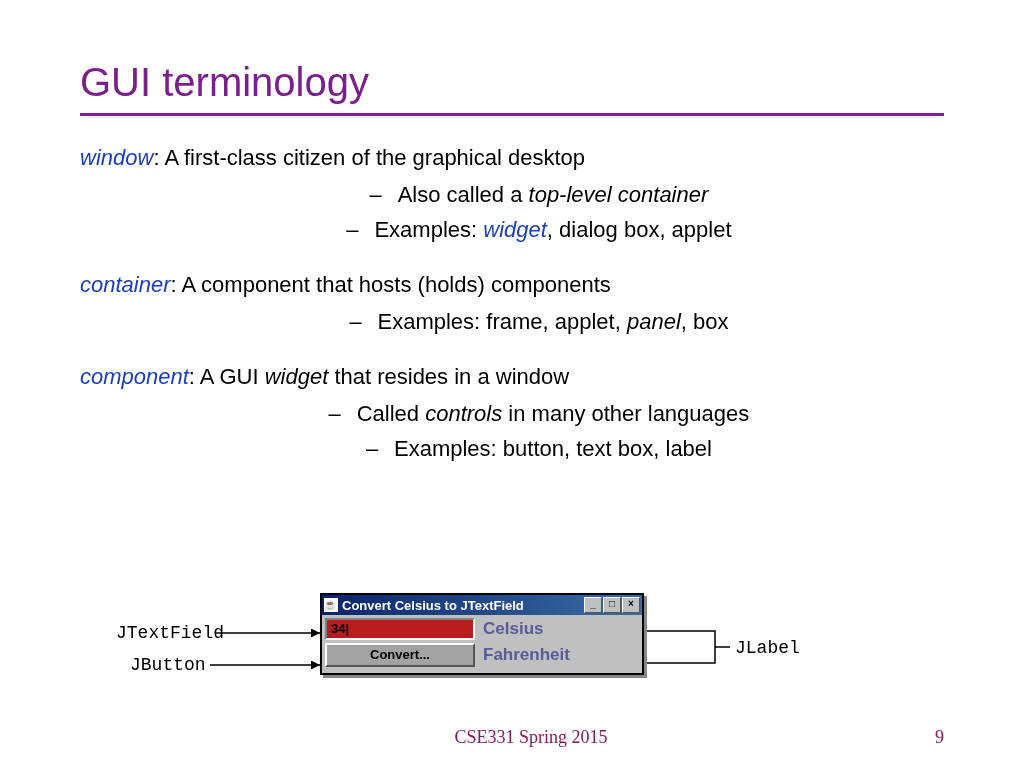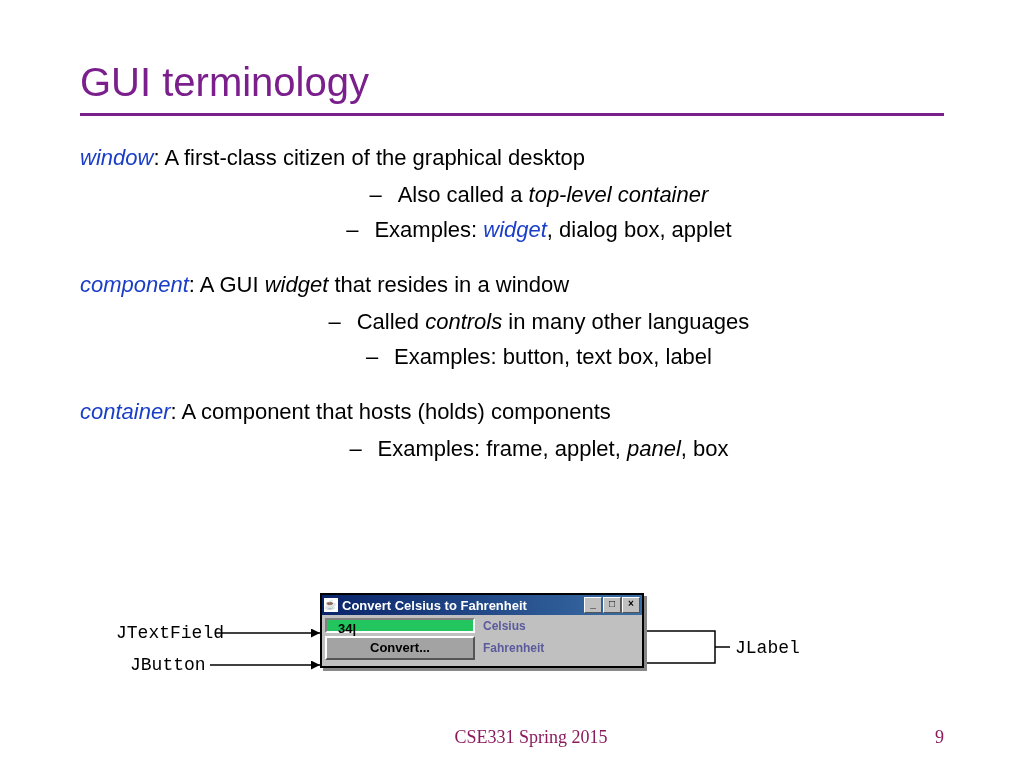--- a/index.html
+++ b/index.html
@@ -126,30 +126,30 @@
   .java-body {
     padding: 3px;
   }
   .java-row {
     display: flex;
     align-items: center;
     margin-bottom: 3px;
   }
   .jtf {
     width: 150px;
-    height: 15px;
-    background: #22c55e;
+    height: 22px;
+    background: #b91c1c;
     border-top: 2px solid #808080;
     border-left: 2px solid #808080;
     border-right: 2px solid #fff;
     border-bottom: 2px solid #fff;
     font-family: "MS Sans Serif", Arial;
     font-weight: bold;
     font-size: 13px;
-    padding: 1px 11px;
+    padding: 1px 4px;
     box-sizing: border-box;
     color: #000;
   }
   .jbtn {
     width: 150px;
     height: 24px;
     background: #a3a3a3;
     border-top: 2px solid #fff;
     border-left: 2px solid #fff;
     border-right: 2px solid #555;
@@ -157,21 +157,21 @@
     font-family: "MS Sans Serif", Arial;
     font-weight: bold;
     font-size: 13px;
     text-align: center;
     line-height: 20px;
     box-sizing: border-box;
   }
   .jlbl {
     font-family: "MS Sans Serif", Arial;
     font-weight: bold;
-    font-size: 12px;
+    font-size: 17px;
     color: #5a5a9c;
     padding-left: 8px;
   }
   .mono-label {
     font-family: "Courier New", monospace;
     font-size: 18px;
     position: absolute;
     white-space: nowrap;
   }
   .arrow-line {
@@ -201,31 +201,31 @@
 
     <div class="def">
       <span class="term">window</span><span>: A first-class citizen of the graphical desktop</span>
       <div class="sublist">
         <div class="sub"><span class="dash">–</span><span>Also called a </span><span class="ital">top-level container</span></div>
         <div class="sub"><span class="dash">–</span><span>Examples: </span><span class="term">widget</span><span>, dialog box, applet</span></div>
       </div>
     </div>
 
     <div class="def">
+      <span class="term">container</span><span>: A component that hosts (holds) components</span>
+      <div class="sublist">
+        <div class="sub"><span class="dash">–</span><span>Examples: frame, applet, </span><span class="ital">panel</span><span>, box</span></div>
+      </div>
+    </div>
+
+    <div class="def">
       <span class="term">component</span><span>: A GUI </span><span class="ital">widget</span><span> that resides in a window</span>
       <div class="sublist">
         <div class="sub"><span class="dash">–</span><span>Called </span><span class="ital">controls</span><span> in many other languages</span></div>
         <div class="sub"><span class="dash">–</span><span>Examples: button, text box, label</span></div>
-      </div>
-    </div>
-
-    <div class="def">
-      <span class="term">container</span><span>: A component that hosts (holds) components</span>
-      <div class="sublist">
-        <div class="sub"><span class="dash">–</span><span>Examples: frame, applet, </span><span class="ital">panel</span><span>, box</span></div>
       </div>
     </div>
 
   </div>
 
   <div class="illust" style="height:120px;">
 
     <div class="mono-label" style="left:16px; top:30px;">JTextField</div>
     <div class="mono-label" style="left:30px; top:62px;">JButton</div>
     <div class="mono-label" style="left:635px; top:45px;">JLabel</div>
@@ -239,21 +239,21 @@
       <line class="arrow-line" x1="115" y1="40" x2="220" y2="40" stroke="#000" stroke-width="1.5" marker-end="url(#ah)"></line>
       <line class="arrow-line" x1="110" y1="72" x2="220" y2="72" stroke="#000" stroke-width="1.5" marker-end="url(#ah)"></line>
       <line class="arrow-line" x1="595" y1="38" x2="475" y2="38" stroke="#000" stroke-width="1.5" marker-end="url(#ah)"></line>
       <line class="arrow-line" x1="595" y1="70" x2="510" y2="70" stroke="#000" stroke-width="1.5" marker-end="url(#ah)"></line>
       <path d="M595,38 L615,38 L615,70 L595,70 M615,54 L630,54" stroke="#000" stroke-width="1.5" fill="none"></path>
     </svg>
 
     <div class="java-frame">
       <div class="titlebar">
         <span class="java-icon">☕</span>
-        <span>Convert Celsius to Fahrenheit</span>
+        <span>Convert Celsius to JTextField</span>
         <div class="win-btns">
           <div class="win-btn">_</div>
           <div class="win-btn">□</div>
           <div class="win-btn">×</div>
         </div>
       </div>
       <div class="java-body">
         <div class="java-row">
           <div class="jtf"><span>34</span>|</div>
           <div class="jlbl">Celsius</div>

